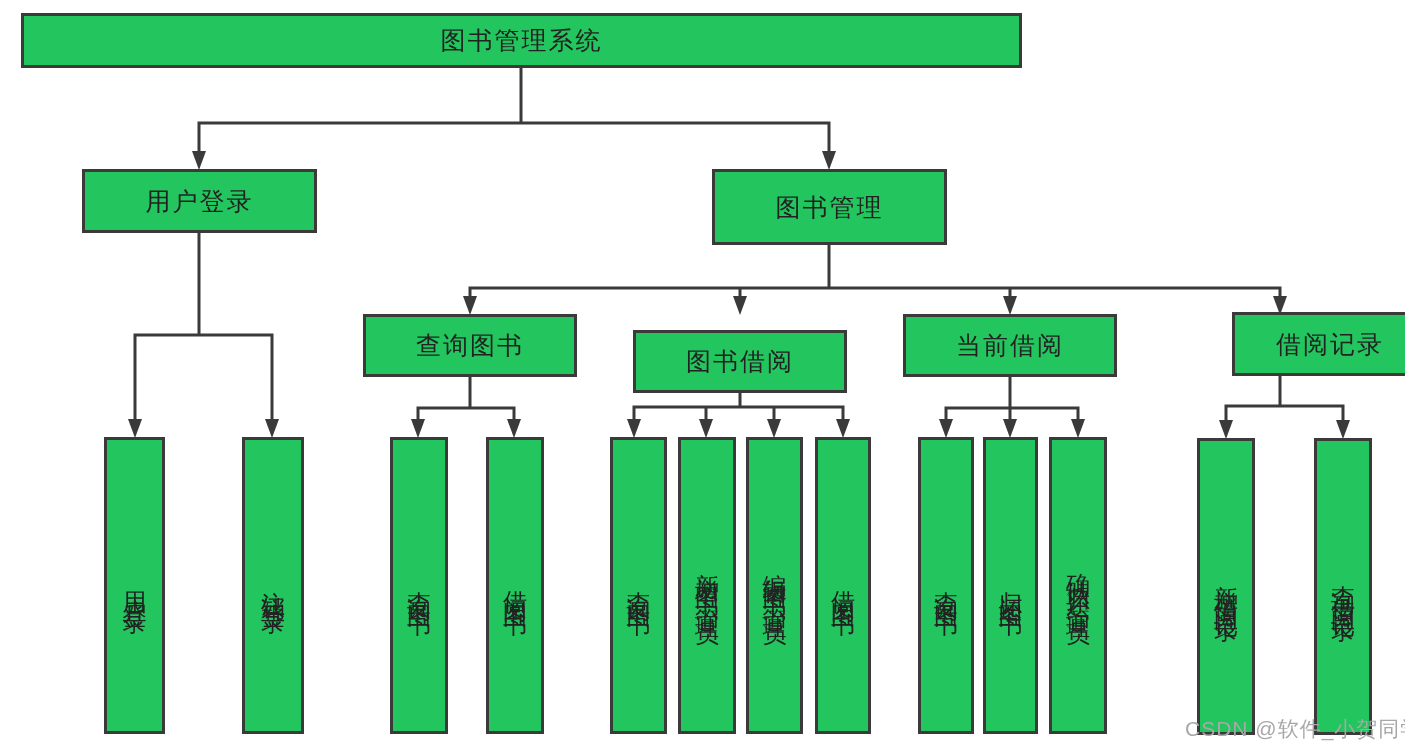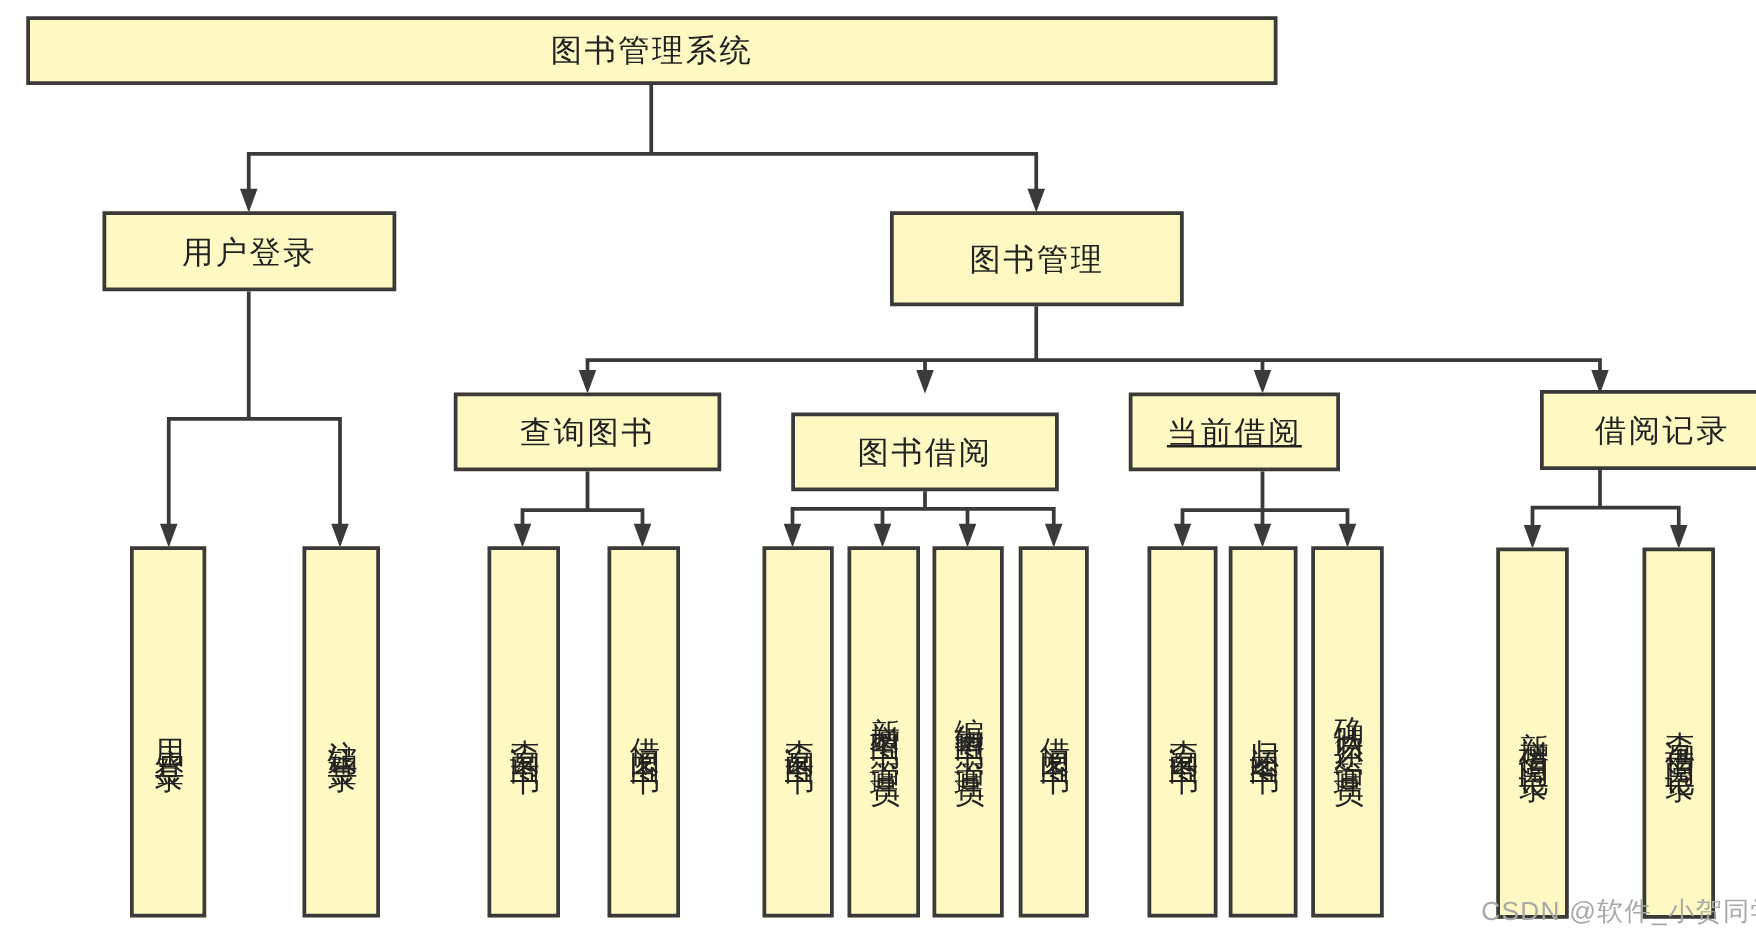--- a/index.html
+++ b/index.html
@@ -19,21 +19,21 @@
     position: absolute;
     left: 0; top: 0;
     width: 1405px;
     height: 747px;
     pointer-events: none;
   }
   .box {
     position: absolute;
     box-sizing: border-box;
     border: 3px solid #3a3a3a;
-    background: #fef9c3;
+    background: #22c55e;
     display: flex;
     align-items: center;
     justify-content: center;
     color: #222222;
   }
   .h-box {
     font-size: 25px;
     letter-spacing: 2px;
     white-space: nowrap;
   }
@@ -46,21 +46,21 @@
     white-space: nowrap;
   }
   
   .root-box   { left: 21px;  top: 13px;  width: 1001px; height: 55px; }
   
   .b-user     { left: 82px;  top: 169px; width: 235px; height: 64px; }
   .b-mgmt     { left: 712px; top: 169px; width: 235px; height: 76px; }
   
   .s-nb       { left: 363px;  top: 314px; width: 214px; height: 63px; }
   .s-bb       { left: 633px;  top: 314px; width: 214px; height: 63px; margin-top: 16px; }
-  .s-cb       { left: 903px;  top: 314px; width: 169px; height: 63px; text-decoration: underline; }
+  .s-cb       { left: 903px;  top: 314px; width: 214px; height: 63px; }
   .s-br       { left: 1232px; top: 312px; width: 196px; height: 64px; }
   
   .leaf       { top: 437px; height: 297px; }
   .l-user1    { left: 104px;  width: 61px; }
   .l-user2    { left: 242px;  width: 62px; }
   .l-nb1      { left: 390px;  width: 58px; }
   .l-nb2      { left: 486px;  width: 58px; }
   .l-bb1      { left: 610px;  width: 57px; }
   .l-bb2      { left: 678px;  width: 58px; }
   .l-bb3      { left: 746px;  width: 57px; }

